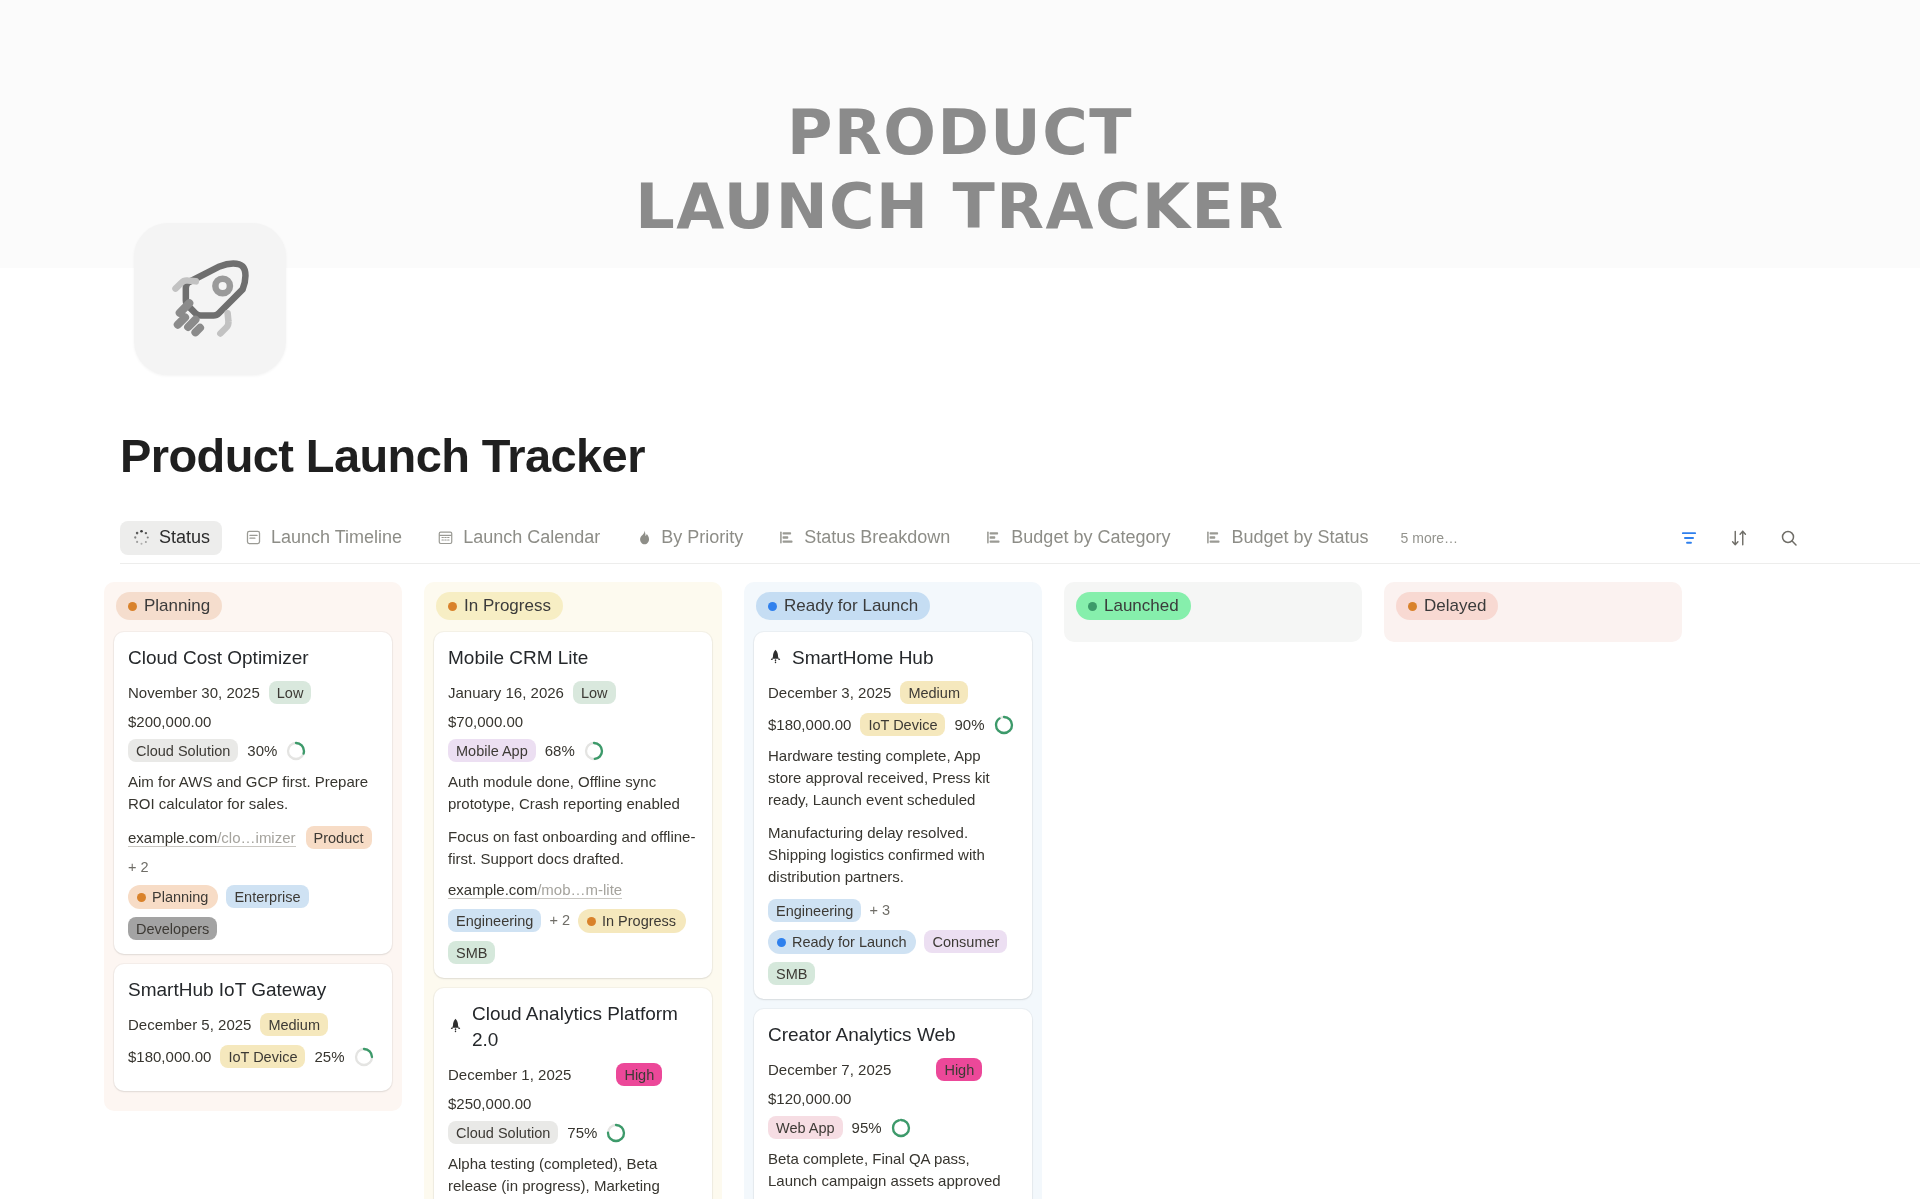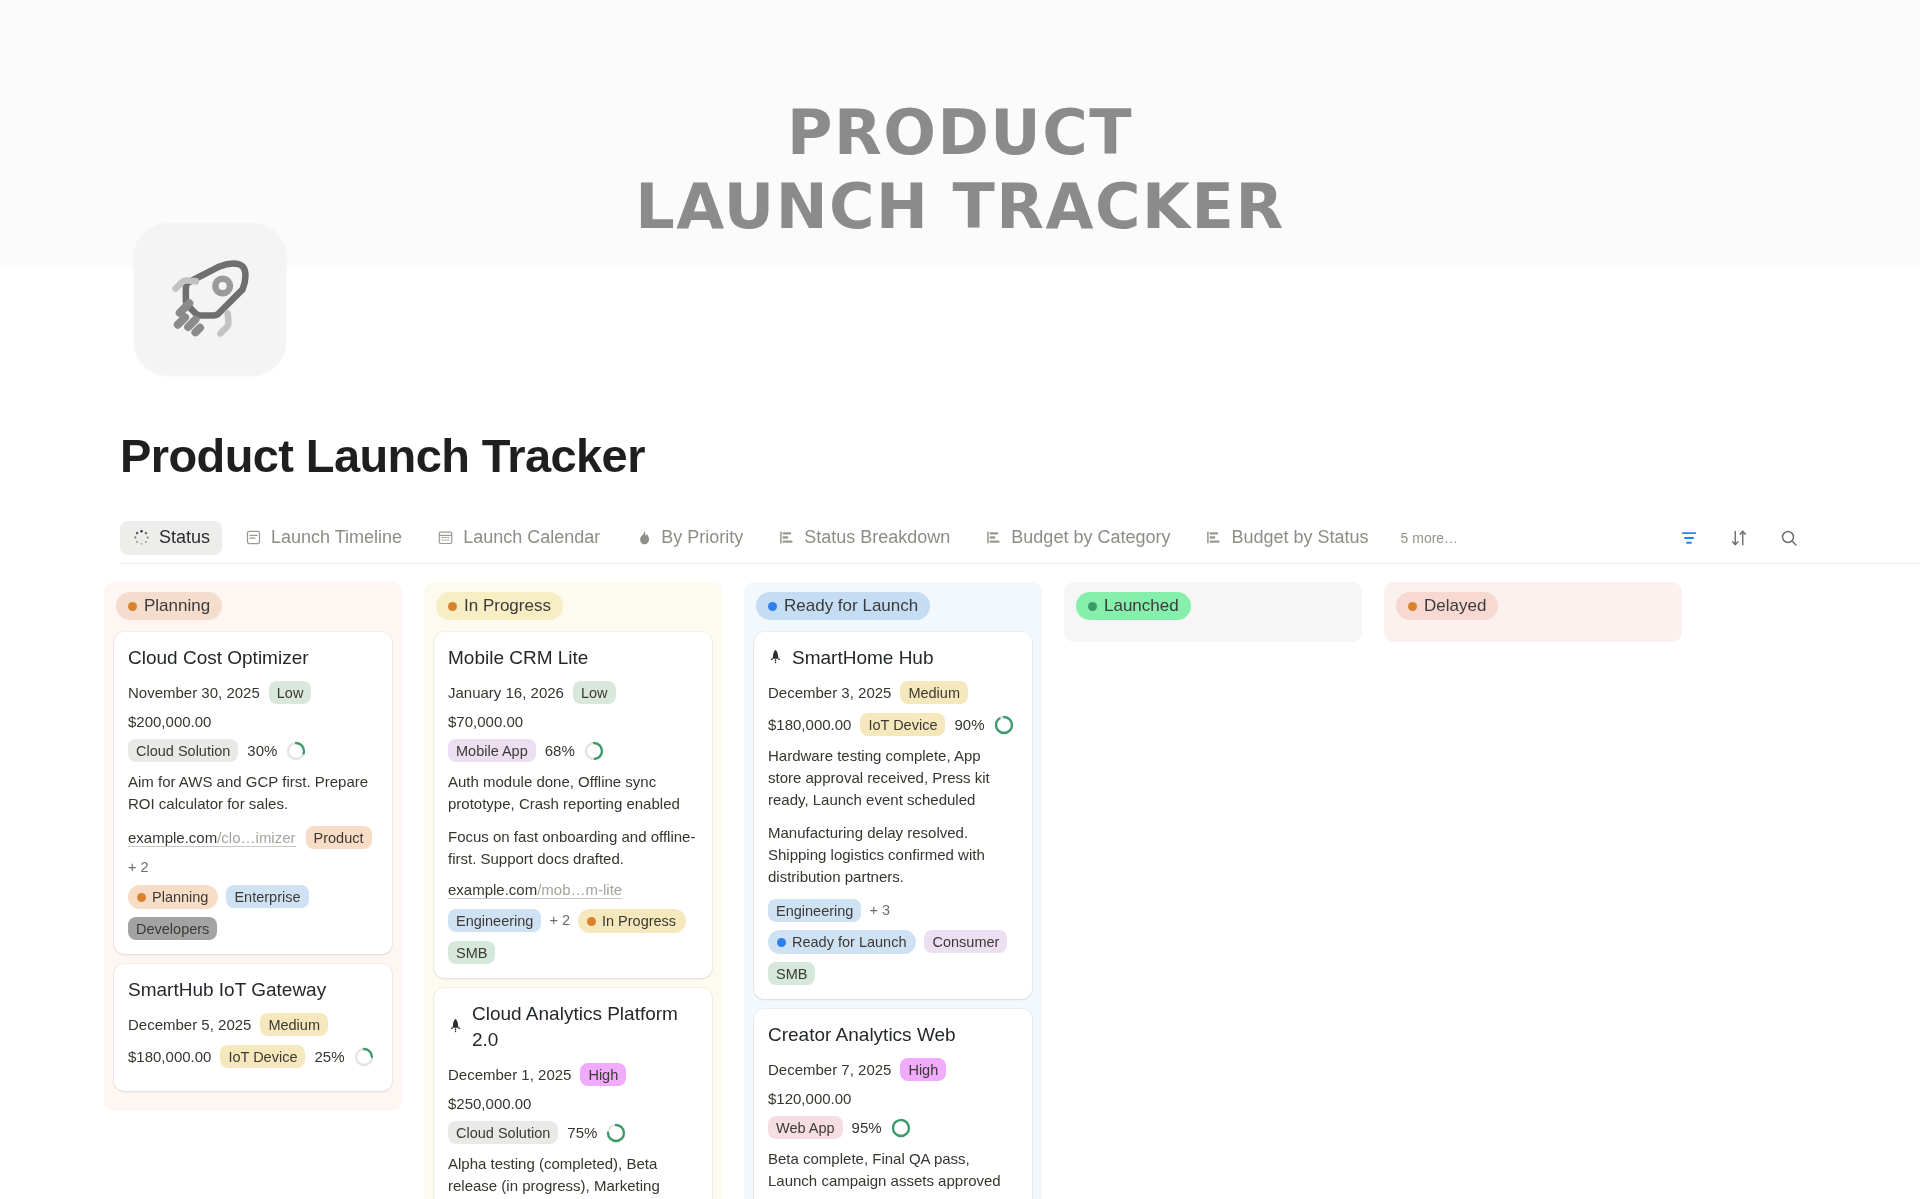--- a/index.html
+++ b/index.html
@@ -173,21 +173,21 @@
   }
   .url .dim { color: #a5a39d; }
   .plusn { font-size: 14.5px; color: #6f6d67; }
   .tagrow { display: flex; flex-wrap: wrap; gap: 8px; }
 
   
   .t-gray   { background: #e9e9e7; }
   .t-green  { background: #d9e8dd; }
   .t-yellow { background: #f5e8bd; }
   .t-orange { background: #f7dcc6; }
-  .t-red    { background: #f0abfc; }
+  .t-red    { background: #ec4899; margin-left: 36px; }
   .t-pink   { background: #f6dde3; }
   .t-purple { background: #ecdff2; }
   .t-blue   { background: #cfe2f3; }
   .t-lgreen { background: #d5e8db; }
   .t-brown  { background: #a3a3a3; }
 </style>
 </head>
 <body>
 
 <div class="banner">

